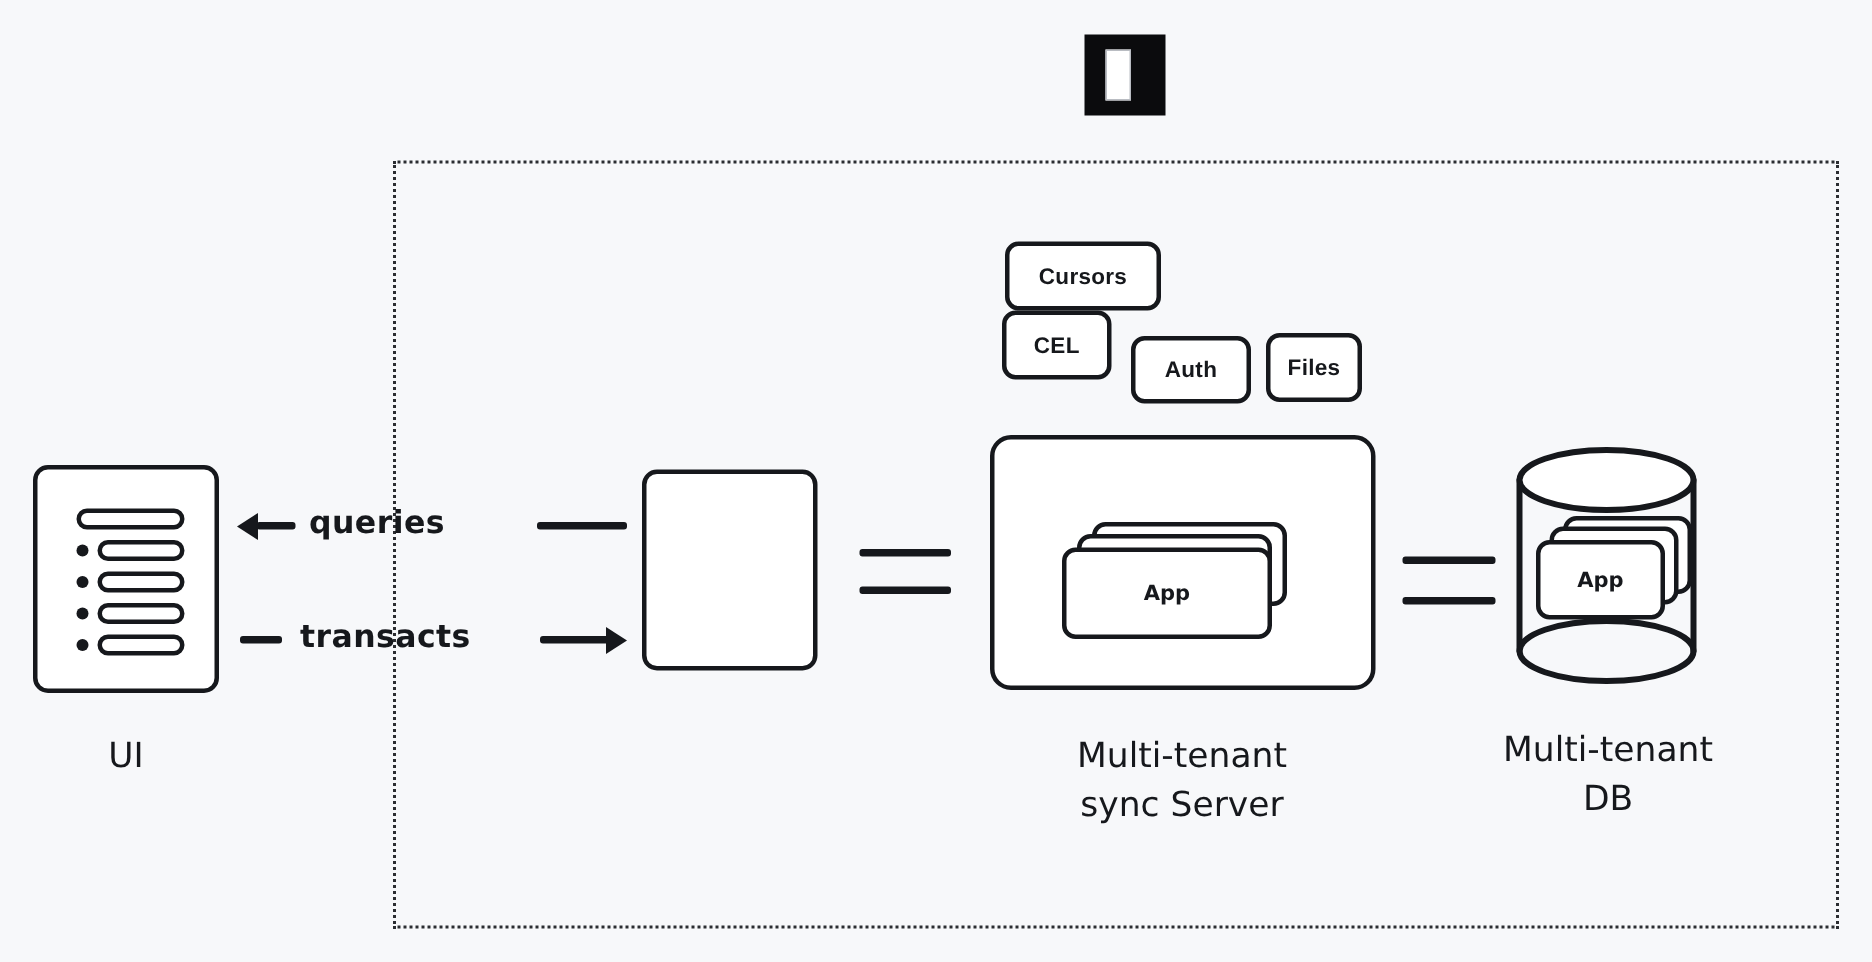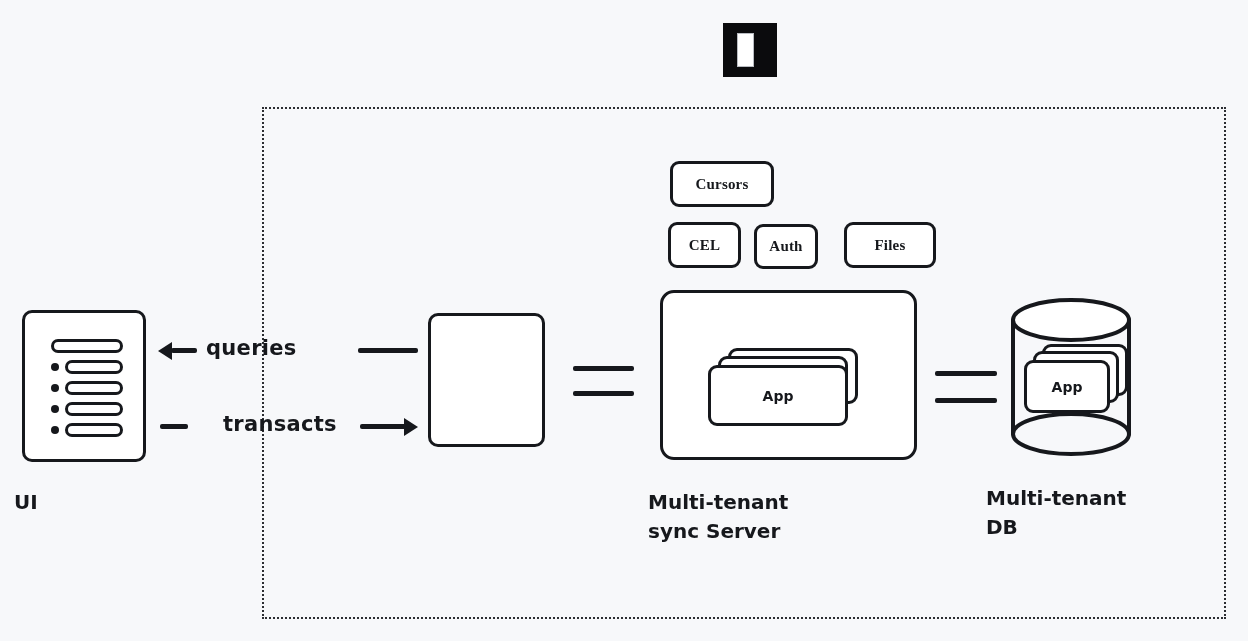--- a/index.html
+++ b/index.html
@@ -50,31 +50,31 @@
     box-sizing: border-box;
   }
 
   
   .chip {
     border-radius: 9px;
     display: flex;
     align-items: center;
     justify-content: center;
     color: #16181c;
-    font-family: Liberation Serif, serif;
+    font-family: Liberation Sans, sans-serif;
     font-size: 15px;
     font-weight: 600;
     letter-spacing: 0.2px;
     white-space: nowrap;
   }
   #chip-cursors  { left: 670px; top: 161px; width: 104px; height: 46px; }
   #chip-adminsdk { left: 787px; top: 158px; width: 128px; height: 49px; }
-  #chip-cel      { left: 668px; top: 222px; width: 73px;  height: 46px; }
-  #chip-auth     { left: 754px; top: 224px; width: 64px;  height: 45px; }
-  #chip-files    { left: 844px; top: 222px; width: 92px;  height: 46px; }
+  #chip-cel      { left: 668px; top: 207px; width: 73px;  height: 46px; }
+  #chip-auth     { left: 754px; top: 224px; width: 80px;  height: 45px; }
+  #chip-files    { left: 844px; top: 222px; width: 64px;  height: 46px; }
 
   
   #ui-box {
     left: 22px; top: 310px;
     width: 124px; height: 152px;
     border-radius: 10px;
   }
   .ui-rows {
     position: absolute;
     left: 26px; top: 26px;
@@ -193,31 +193,32 @@
   }
 
   
   #q-head { left: 158px; top: 342px; }
   #q-line1 { left: 171px; top: 348px; width: 26px; }
   #q-label { left: 206px; top: 336px; }
   #q-line2 { left: 358px; top: 348px; width: 60px; }
 
   
   #t-line1 { left: 160px; top: 424px; width: 28px; }
-  #t-label { left: 200px; top: 412px; margin-left: 23px; }
+  #t-label { left: 200px; top: 412px; }
   #t-line2 { left: 360px; top: 424px; width: 46px; }
   #t-head  { left: 404px; top: 418px; }
 
   
   .caption {
     position: absolute;
     font-family: "DejaVu Sans", sans-serif;
-    font-size: 20px;
-    font-weight: 700;
+    font-size: 23px;
+    font-weight: 400;
     color: #16181c;
+    text-align: center;
     line-height: 1.45;
     white-space: pre-line;
   }
   #cap-ui     { left: 14px;  top: 488px; width: 140px; }
   #cap-client { left: 406px; top: 484px; width: 162px; }
   #cap-server { left: 648px; top: 488px; width: 280px; }
   #cap-db     { left: 986px; top: 484px; width: 172px; }
 </style>
 </head>
 <body>

